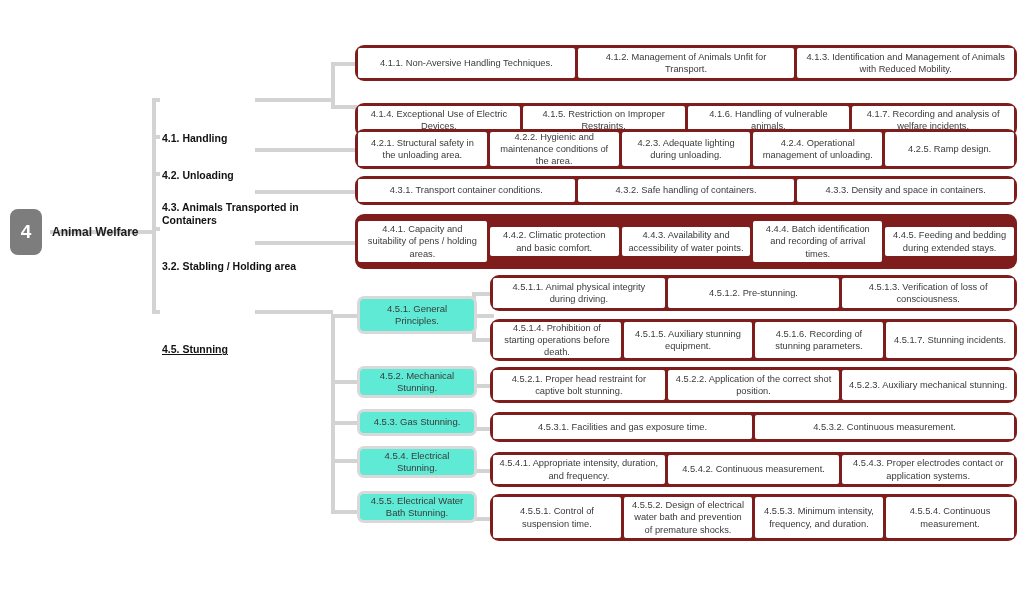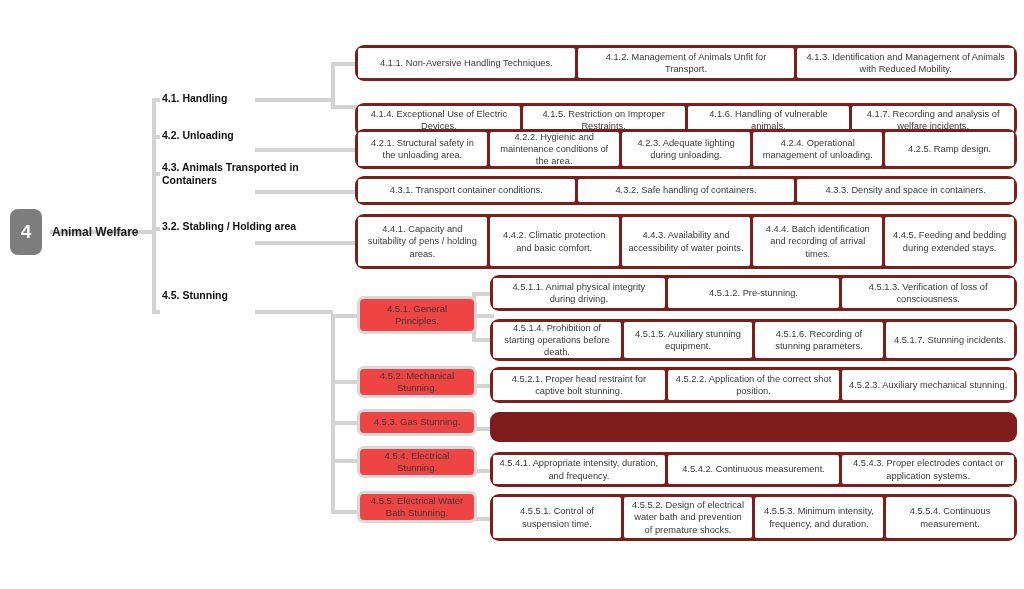--- a/index.html
+++ b/index.html
@@ -34,27 +34,28 @@
   }
 
   
   .l2{
     position:absolute;left:152px;
     box-sizing:border-box;
     display:flex;align-items:center;
     padding-left:10px;padding-right:6px;
     font-size:10.5px;font-weight:bold;color:#111;
     line-height:1.25;
+    margin-top:40px;
   }
 
   
   .l3{
     position:absolute;
     box-sizing:border-box;
-    background:#ef4444;
+    background:#5eead4;
     border:3px solid #d9d9d9;
     border-radius:7px;
     display:flex;align-items:center;justify-content:center;
     text-align:center;
     font-size:9.5px;color:#3a3a3a;line-height:1.3;
     padding:2px 5px;
   }
 
   
   .rowgroup{
@@ -123,21 +124,21 @@
 
   <div id="root-node">
     <div id="root-badge">4</div>
     <div id="root-label">Animal Welfare</div>
   </div>
 
   <div class="l2" style="top:86px;width:185px;height:26px;">4.1. Handling</div>
   <div class="l2" style="top:123px;width:185px;height:26px;">4.2. Unloading</div>
   <div class="l2" style="top:157px;width:160px;height:32px;align-items:flex-start;padding-top:4px;">4.3. Animals Transported in Containers</div>
   <div class="l2" style="top:214px;width:185px;height:26px;">3.2. Stabling / Holding area</div>
-  <div class="l2" style="top:283px;width:185px;height:26px;">4.5. Stunning</div>
+  <div class="l2" style="top:297px;width:185px;height:26px;text-decoration:underline;">4.5. Stunning</div>
 
   <div class="l3" style="left:357px;top:296px;width:120px;height:38px;">4.5.1. General Principles.</div>
   <div class="l3" style="left:357px;top:366px;width:120px;height:32px;">4.5.2. Mechanical Stunning.</div>
   <div class="l3" style="left:357px;top:409px;width:120px;height:27px;">4.5.3. Gas Stunning.</div>
   <div class="l3" style="left:357px;top:446px;width:120px;height:32px;">4.5.4. Electrical Stunning.</div>
   <div class="l3" style="left:357px;top:491px;width:120px;height:32px;">4.5.5. Electrical Water Bath Stunning.</div>
 
   <div class="rowgroup" style="left:355px;top:45px;width:662px;height:36px;">
     <div class="leaf">4.1.1. Non-Aversive Handling Techniques.</div>
     <div class="leaf">4.1.2. Management of Animals Unfit for Transport.</div>
@@ -158,21 +159,21 @@
     <div class="leaf">4.2.4. Operational management of unloading.</div>
     <div class="leaf">4.2.5. Ramp design.</div>
   </div>
 
   <div class="rowgroup" style="left:355px;top:176px;width:662px;height:29px;">
     <div class="leaf">4.3.1. Transport container conditions.</div>
     <div class="leaf">4.3.2. Safe handling of containers.</div>
     <div class="leaf">4.3.3. Density and space in containers.</div>
   </div>
 
-  <div class="rowgroup" style="left:355px;top:214px;width:662px;height:55px;">
+  <div class="rowgroup" style="left:355px;top:214px;width:662px;height:55px;align-items:center;">
     <div class="leaf">4.4.1. Capacity and suitability of pens / holding areas.</div>
     <div class="leaf">4.4.2. Climatic protection and basic comfort.</div>
     <div class="leaf">4.4.3. Availability and accessibility of water points.</div>
     <div class="leaf">4.4.4. Batch identification and recording of arrival times.</div>
     <div class="leaf">4.4.5. Feeding and bedding during extended stays.</div>
   </div>
 
   <div class="rowgroup" style="left:490px;top:275px;width:527px;height:36px;">
     <div class="leaf">4.5.1.1. Animal physical integrity during driving.</div>
     <div class="leaf">4.5.1.2. Pre-stunning.</div>
@@ -186,20 +187,22 @@
     <div class="leaf">4.5.1.7. Stunning incidents.</div>
   </div>
 
   <div class="rowgroup" style="left:490px;top:367px;width:527px;height:36px;">
     <div class="leaf">4.5.2.1. Proper head restraint for captive bolt stunning.</div>
     <div class="leaf">4.5.2.2. Application of the correct shot position.</div>
     <div class="leaf">4.5.2.3. Auxiliary mechanical stunning.</div>
   </div>
 
   <div class="rowgroup" style="left:490px;top:412px;width:527px;height:30px;">
+    <div class="leaf">4.5.3.1. Facilities and gas exposure time.</div>
+    <div class="leaf">4.5.3.2. Continuous measurement.</div>
   </div>
 
   <div class="rowgroup" style="left:490px;top:452px;width:527px;height:35px;">
     <div class="leaf">4.5.4.1. Appropriate intensity, duration, and frequency.</div>
     <div class="leaf">4.5.4.2. Continuous measurement.</div>
     <div class="leaf">4.5.4.3. Proper electrodes contact or application systems.</div>
   </div>
 
   <div class="rowgroup" style="left:490px;top:494px;width:527px;height:47px;">
     <div class="leaf">4.5.5.1. Control of suspension time.</div>

